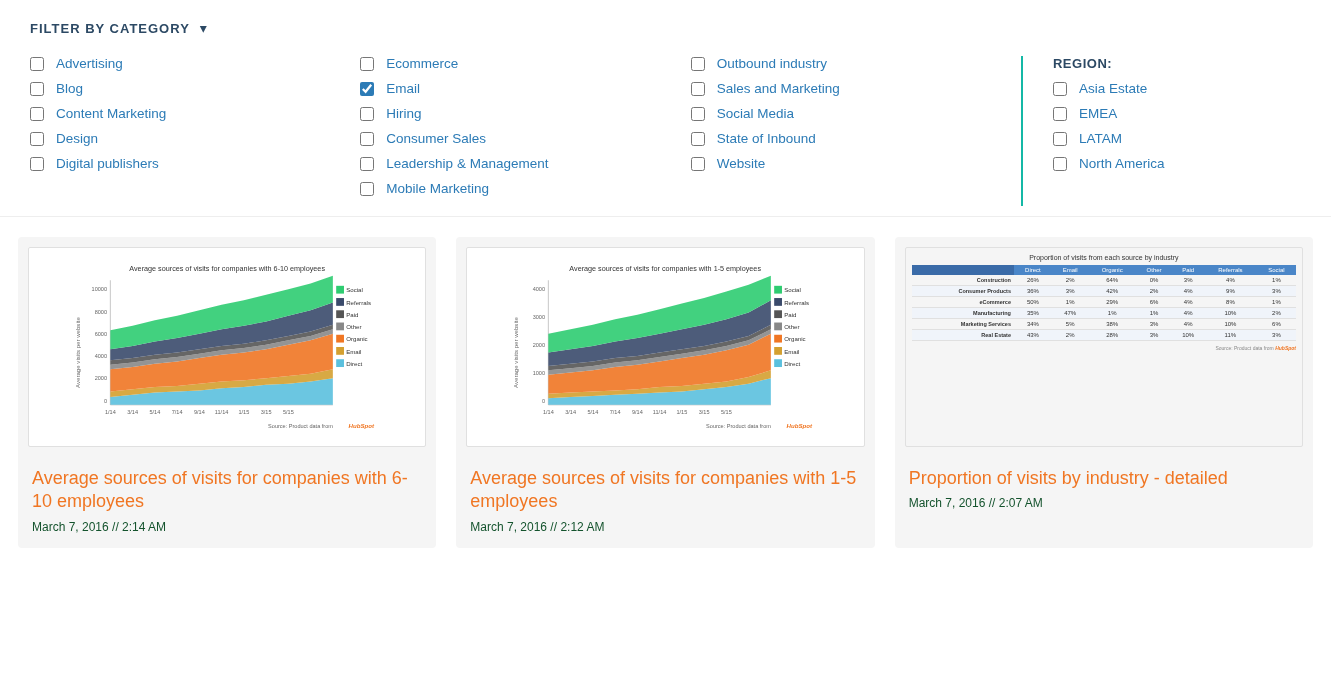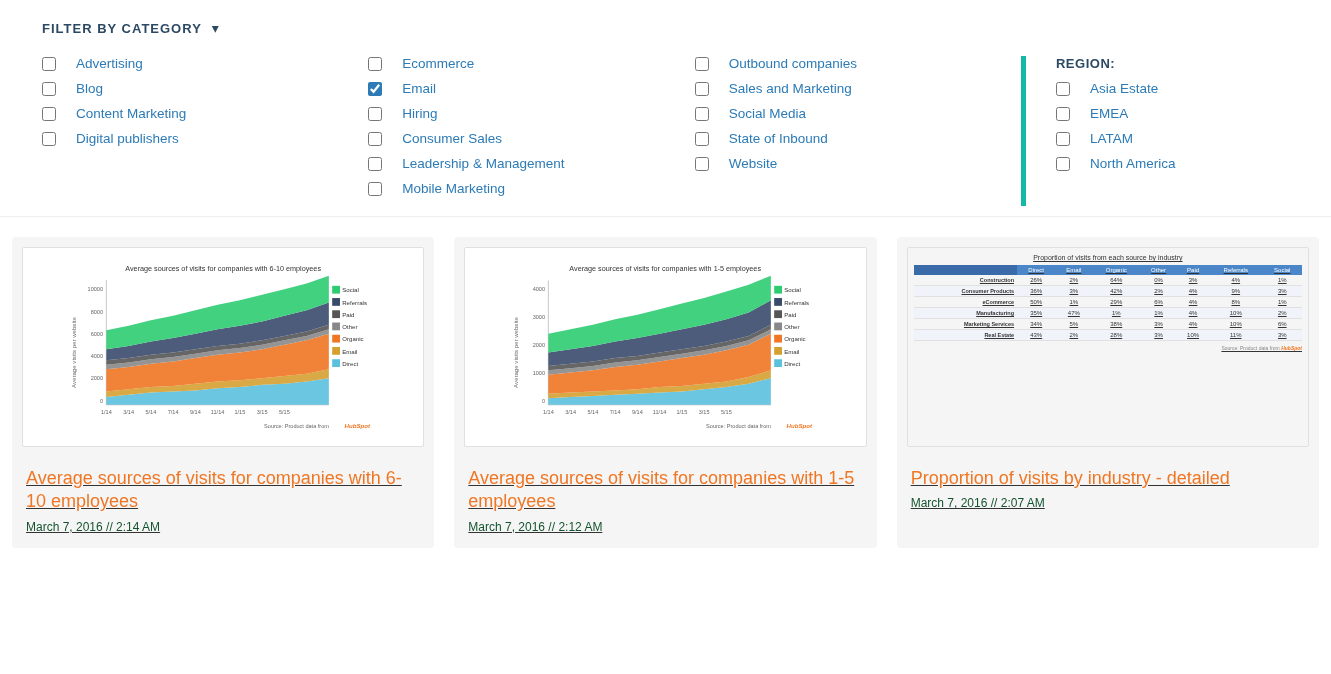--- a/index.html
+++ b/index.html
@@ -1,19 +1,19 @@
 <!DOCTYPE html>
 <html><head>
   <meta charset="utf-8">
   <style>
     * { box-sizing: border-box; margin: 0; padding: 0; }
     body { font-family: 'Helvetica Neue', Arial, sans-serif; background: #fff; color: #333; font-size: 14px; }
 
     .filter-section {
-      padding: 20px 30px 10px 42px;
+      padding: 20px 30px 10px 30px;
       border-bottom: 1px solid #eee;
     }
 
     .filter-header {
       display: flex;
       align-items: center;
       gap: 10px;
       margin-bottom: 20px;
       cursor: pointer;
     }
@@ -36,57 +36,56 @@
       gap: 0;
     }
 
     .filter-col {
       flex: 1;
       padding-right: 20px;
     }
 
     .filter-col.region-col {
       flex: 0 0 280px;
-      border-left: 5px solid #14b8a6;
+      border-left: 2px solid #14b8a6;
       padding-left: 30px;
     }
 
     .region-label {
       font-weight: 700;
       color: #2c4964;
       font-size: 13px;
       margin-bottom: 10px;
       letter-spacing: 0.5px;
     }
 
     .checkbox-item {
       display: flex;
       align-items: center;
-      gap: 20px;
+      gap: 12px;
       margin-bottom: 10px;
       cursor: pointer;
     }
 
     .checkbox-item input[type="checkbox"] {
       width: 14px;
       height: 14px;
       cursor: pointer;
       accent-color: #2c7bb6;
       flex-shrink: 0;
     }
 
     .checkbox-label {
       color: #2c7bb6;
       font-size: 13.5px;
       cursor: pointer;
     }
 
     .content-area {
-      padding: 20px 12px;
-      text-decoration: underline;
+      padding: 20px 18px;
     }
 
     .cards-grid {
       display: grid;
       grid-template-columns: repeat(3, 1fr);
       gap: 20px;
     }
 
     .card {
       background: #f5f5f5;
@@ -177,20 +176,24 @@
       <div class="checkbox-item">
         <input type="checkbox" style="">
         <span class="checkbox-label">Blog</span>
       </div>
       <div class="checkbox-item">
         <input type="checkbox" style="">
         <span class="checkbox-label">Content Marketing</span>
       </div>
       <div class="checkbox-item">
         <input type="checkbox" style="">
+        <span class="checkbox-label">Design</span>
+      </div>
+      <div class="checkbox-item">
+        <input type="checkbox" style="">
         <span class="checkbox-label">Digital publishers</span>
       </div>
     </div>
 
     <div class="filter-col">
       <div class="checkbox-item">
         <input type="checkbox" style="">
         <span class="checkbox-label">Ecommerce</span>
       </div>
       <div class="checkbox-item">
@@ -211,21 +214,21 @@
       </div>
       <div class="checkbox-item">
         <input type="checkbox" style="">
         <span class="checkbox-label">Mobile Marketing</span>
       </div>
     </div>
 
     <div class="filter-col">
       <div class="checkbox-item">
         <input type="checkbox" style="">
-        <span class="checkbox-label">Outbound companies</span>
+        <span class="checkbox-label">Outbound industry</span>
       </div>
       <div class="checkbox-item">
         <input type="checkbox" style="">
         <span class="checkbox-label">Sales and Marketing</span>
       </div>
       <div class="checkbox-item">
         <input type="checkbox" style="">
         <span class="checkbox-label">Social Media</span>
       </div>
       <div class="checkbox-item">

